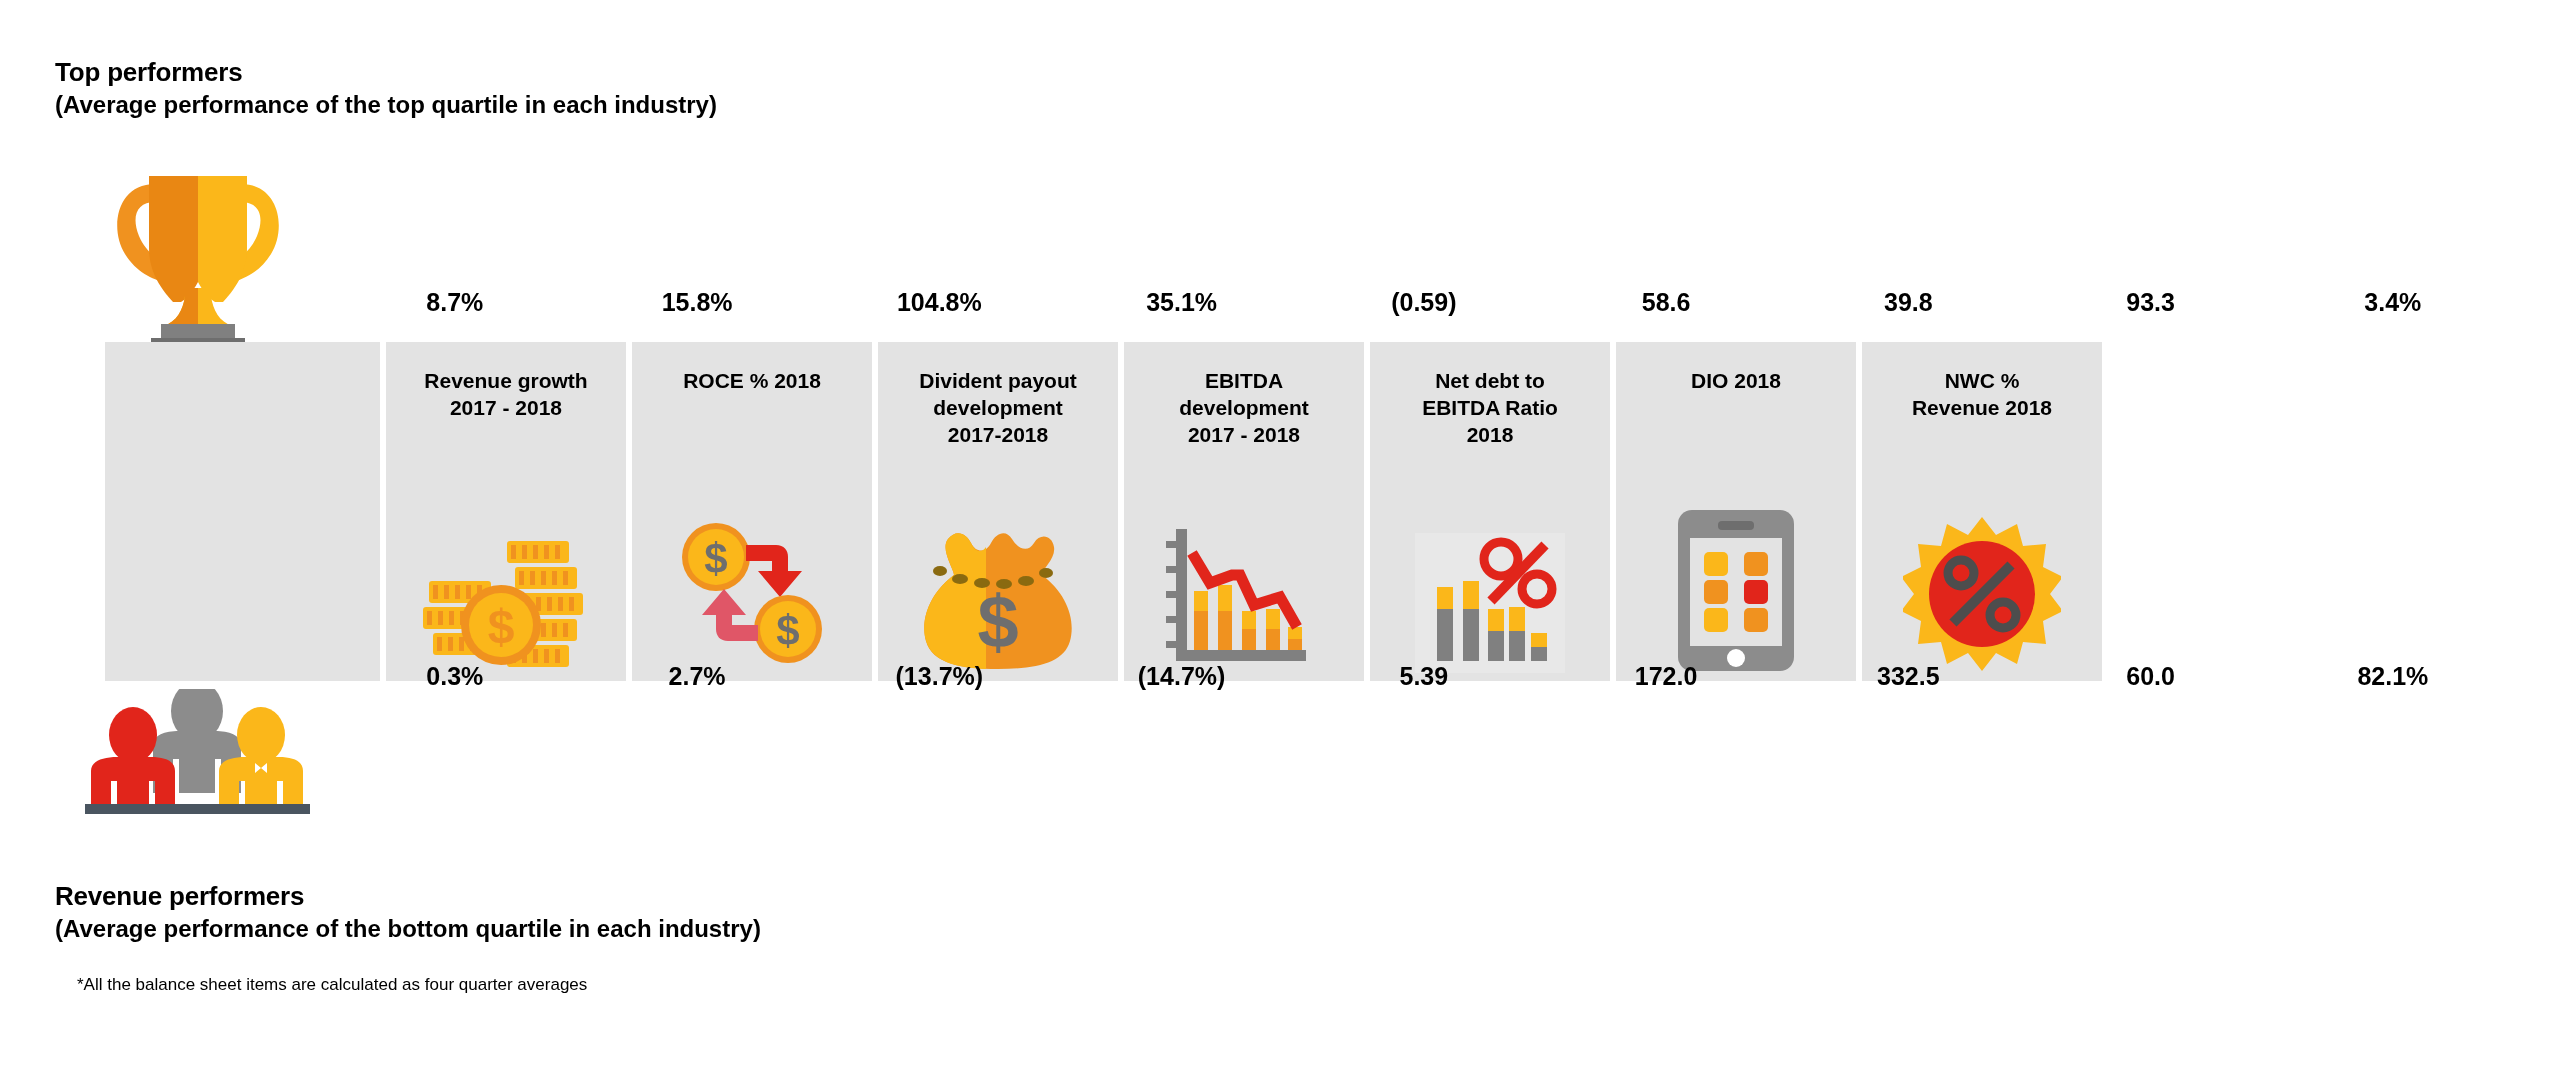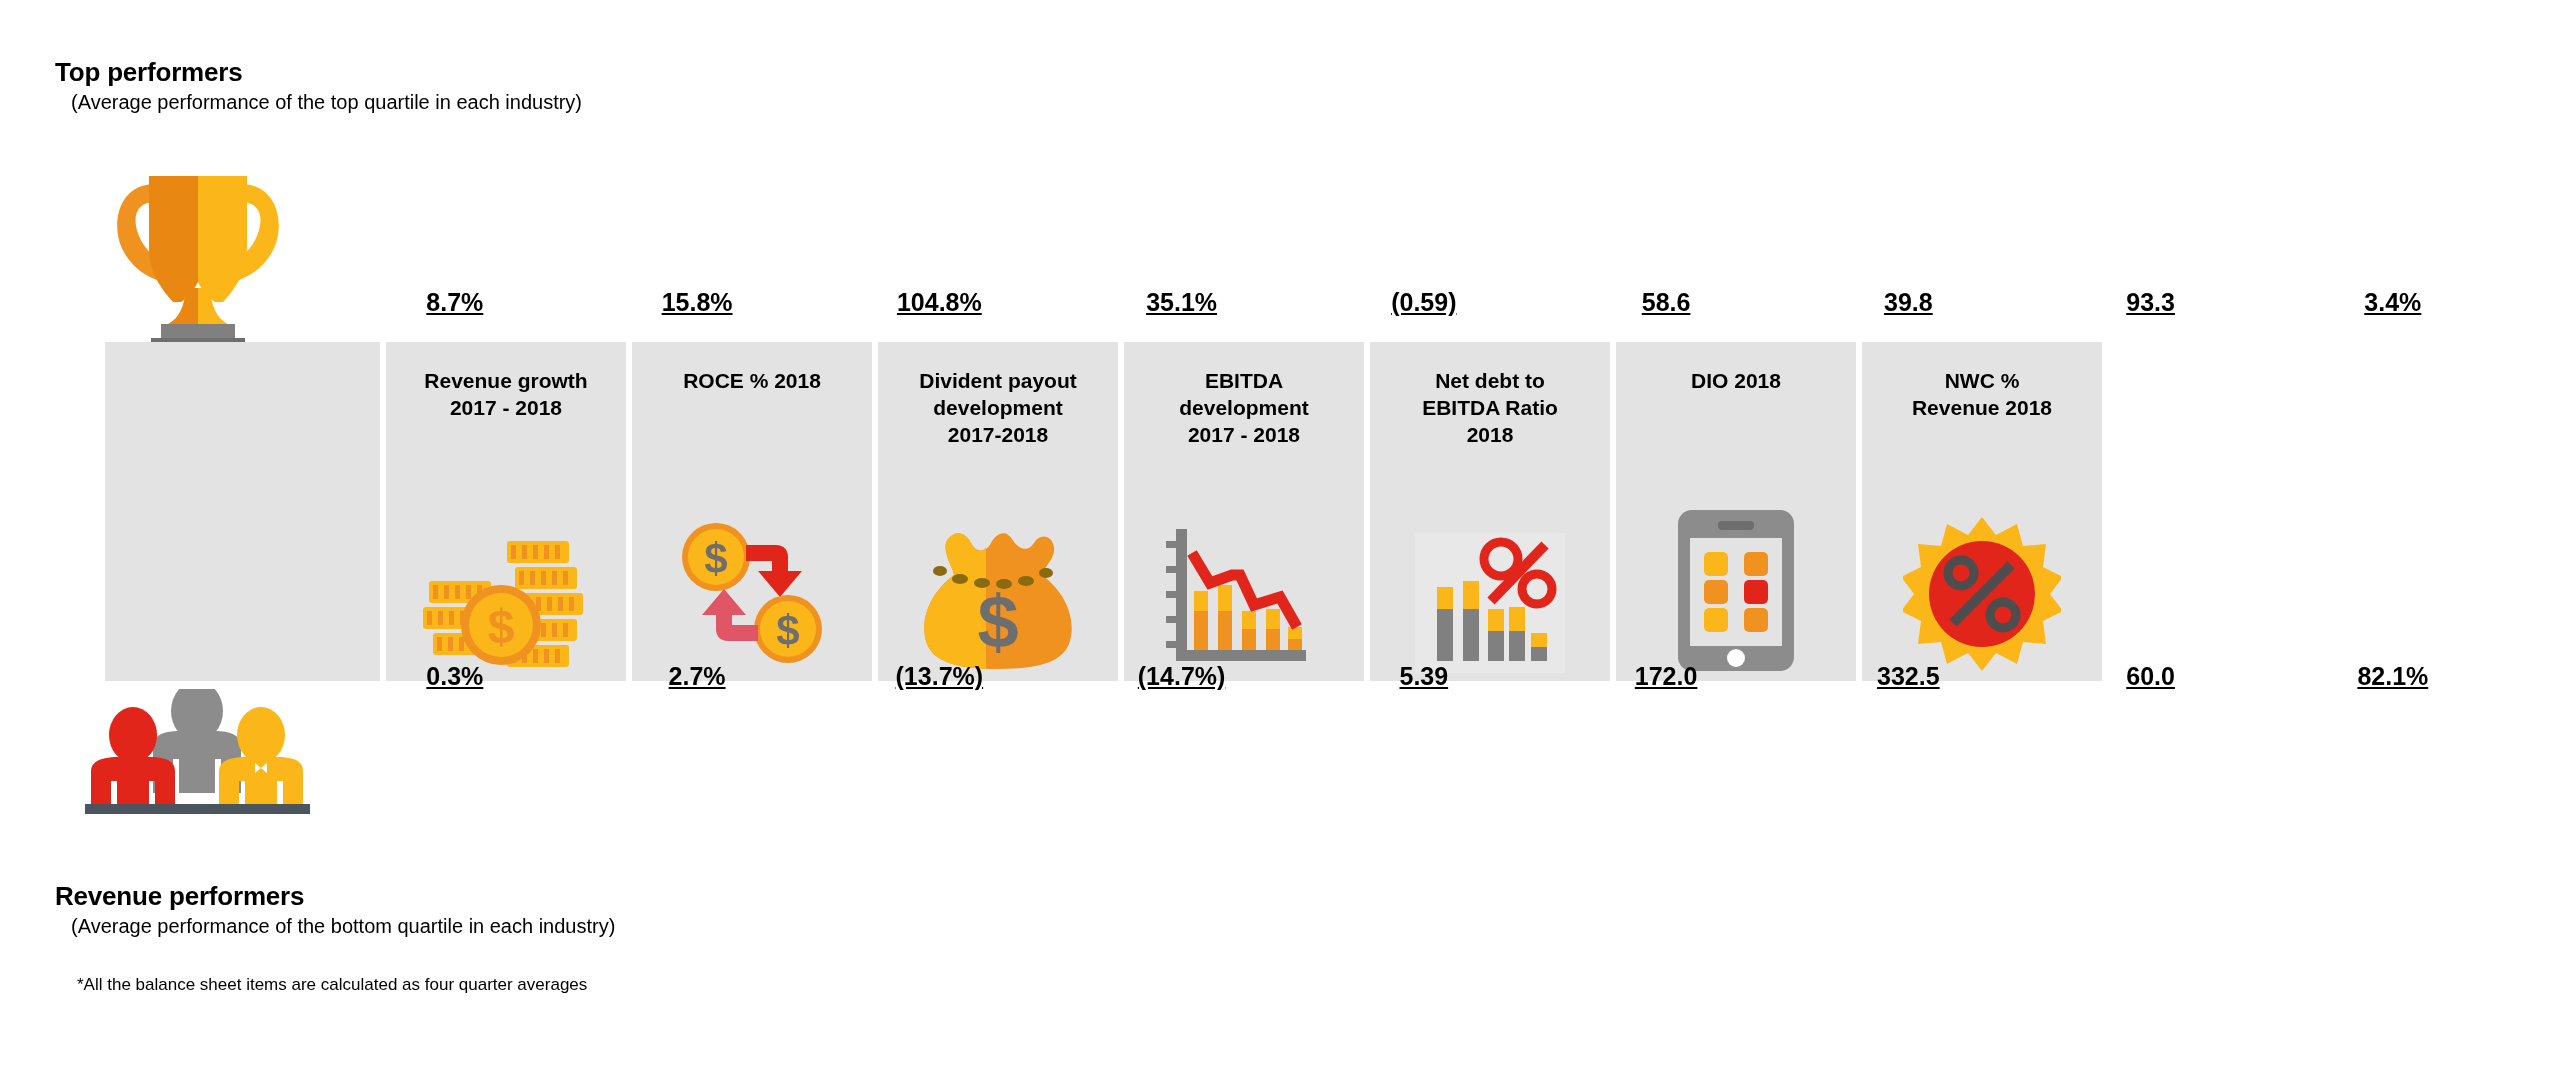--- a/index.html
+++ b/index.html
@@ -22,25 +22,24 @@
     left: 55px;
     top: 58px;
   }
   .head-title {
     font-size: 26px;
     font-weight: bold;
     letter-spacing: -0.2px;
     line-height: 1.15;
   }
   .head-sub {
-    font-size: 20px;
-    font-weight: normal;
+    font-size: 24px;
+    font-weight: bold;
     line-height: 1.15;
     margin-top: 3px;
-    margin-left: 16px;
   }
   .bottom-head {
     position: absolute;
     left: 55px;
     top: 882px;
   }
   .footnote {
     position: absolute;
     left: 55px;
     top: 975px;
@@ -101,21 +100,20 @@
     gap: 6px;
   }
   .value-row.top { top: 288px; }
   .value-row.bottom { top: 662px; }
   .value-spacer { width: 275px; }
   .value-cell {
     width: 240px;
     text-align: center;
     font-size: 25px;
     font-weight: bold;
-    text-decoration: underline;
   }
 
   
   .trophy-holder {
     position: absolute;
     left: 60px;
     top: 168px;
     width: 275px;
     height: 178px;
     display: flex;

